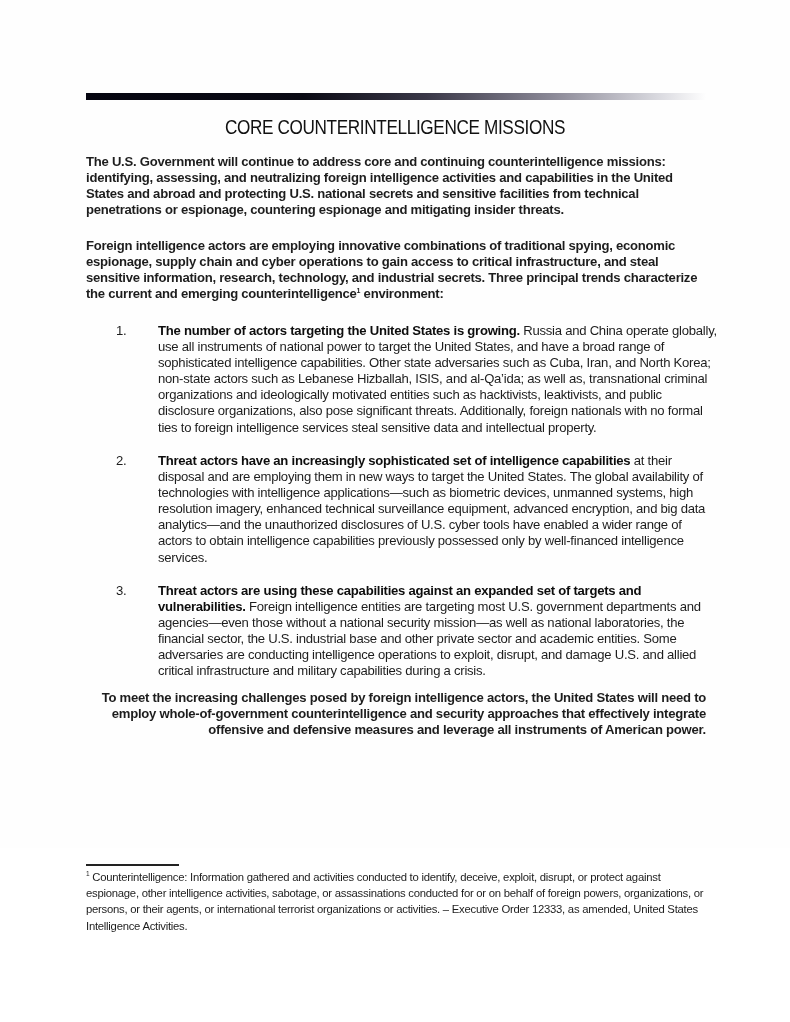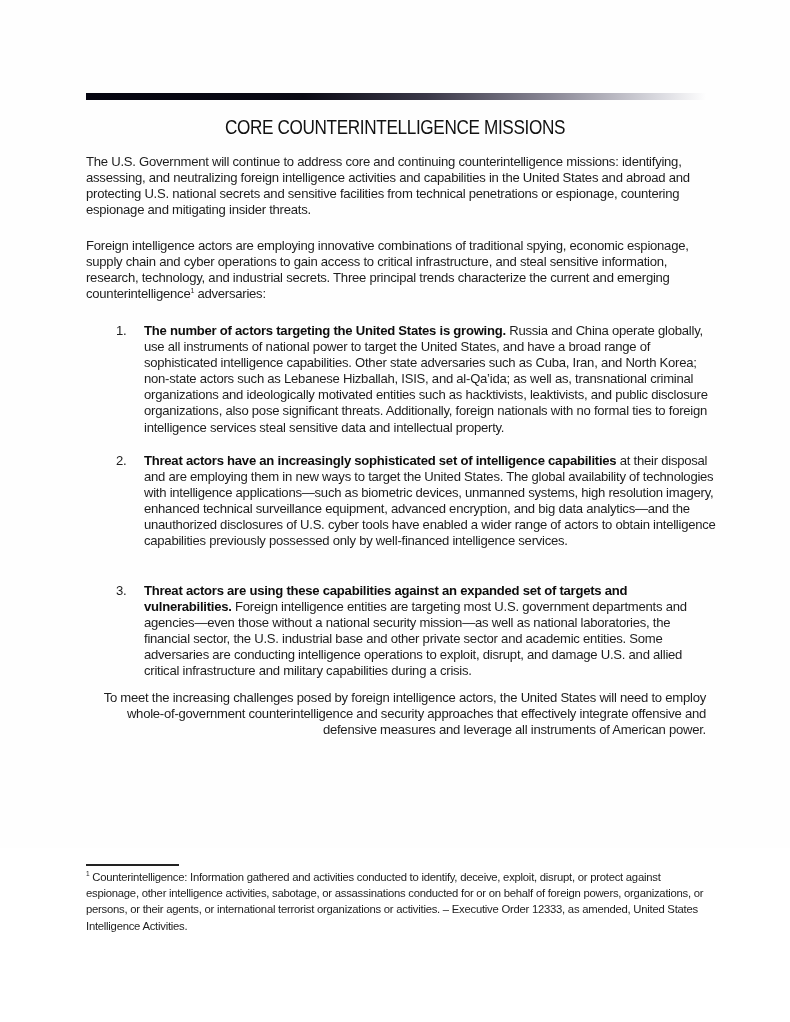--- a/index.html
+++ b/index.html
@@ -12,28 +12,28 @@
       position: absolute; left: 86px; top: 93px; width: 620px; height: 7px;
       background: linear-gradient(to right, #050510 0%, #0a0a14 35%, #3a3848 55%, #8a8896 75%, #d8d8de 92%, rgba(255,255,255,0) 100%);
     }
     .title {
       position: absolute; left: 0; top: 116px; width: 790px; text-align: center;
       font-family: "Liberation Sans", sans-serif; font-size: 19.5px; letter-spacing: -0.4px;
       transform: scaleX(0.88); transform-origin: center; color: #111;
     }
     .para {
       position: absolute; left: 86px; width: 620px; font-size: 13.1px; line-height: 16.1px;
-      letter-spacing: -0.25px; color: #1d1d1d;
+      letter-spacing: -0.25px; color: #1d1d1d; font-weight: bold;
     }
     .p1 { top: 154px; }
     .p2 { top: 238px; }
     .p3 { top: 690px; text-align: right; }
     .list-item { position: absolute; left: 118px; width: 600px; font-size: 13.1px; line-height: 16.1px; letter-spacing: -0.25px; color: #1d1d1d; }
     .list-num { position: absolute; left: -2px; top: 0; }
-    .list-text { margin-left: 26px; }
+    .list-text { margin-left: 40px; }
     .li1 { top: 323px; }
     .li2 { top: 453px; }
     .li3 { top: 583px; }
     .lead { font-weight: bold; color: #0d0d0d; }
     sup { font-size: 7px; vertical-align: super; line-height: 0; }
     .fn-rule { position: absolute; left: 86px; top: 864px; width: 93px; height: 1.5px; background: #222; }
     .footnote {
       position: absolute; left: 86px; top: 869px; width: 625px; font-size: 11.3px; line-height: 16.2px;
       letter-spacing: -0.25px; color: #1d1d1d;
     }
@@ -43,21 +43,21 @@
 <body>
 
 <div class="page">
   <div class="top-rule"></div>
 
   <div class="title">CORE COUNTERINTELLIGENCE MISSIONS</div>
 
   <div class="para p1">The U.S. Government will continue to address core and continuing counterintelligence missions: identifying, assessing, and neutralizing foreign intelligence activities and capabilities in the United States and abroad and protecting U.S. national secrets and sensitive facilities from technical penetrations or espionage, countering espionage and mitigating insider threats.</div>
 
   <div class="para p2">
-    <span>Foreign intelligence actors are employing innovative combinations of traditional spying, economic espionage, supply chain and cyber operations to gain access to critical infrastructure, and steal sensitive information, research, technology, and industrial secrets. Three principal trends characterize the current and emerging counterintelligence</span><sup>1</sup><span> adversaries:</span>
+    <span>Foreign intelligence actors are employing innovative combinations of traditional spying, economic espionage, supply chain and cyber operations to gain access to critical infrastructure, and steal sensitive information, research, technology, and industrial secrets. Three principal trends characterize the current and emerging counterintelligence</span><sup>1</sup><span> environment:</span>
   </div>
 
   <div class="list-item li1">
     <span class="list-num">1.</span>
     <div class="list-text">
       <span class="lead">The number of actors targeting the United States is growing.</span><span> Russia and China operate globally, use all instruments of national power to target the United States, and have a broad range of sophisticated intelligence capabilities. Other state adversaries such as Cuba, Iran, and North Korea; non-state actors such as Lebanese Hizballah, ISIS, and al-Qa’ida; as well as, transnational criminal organizations and ideologically motivated entities such as hacktivists, leaktivists, and public disclosure organizations, also pose significant threats. Additionally, foreign nationals with no formal ties to foreign intelligence services steal sensitive data and intellectual property.</span>
     </div>
   </div>
 
   <div class="list-item li2">

